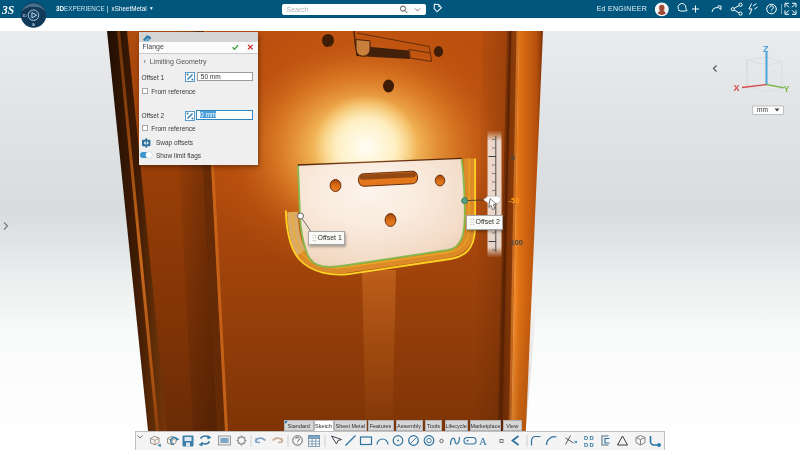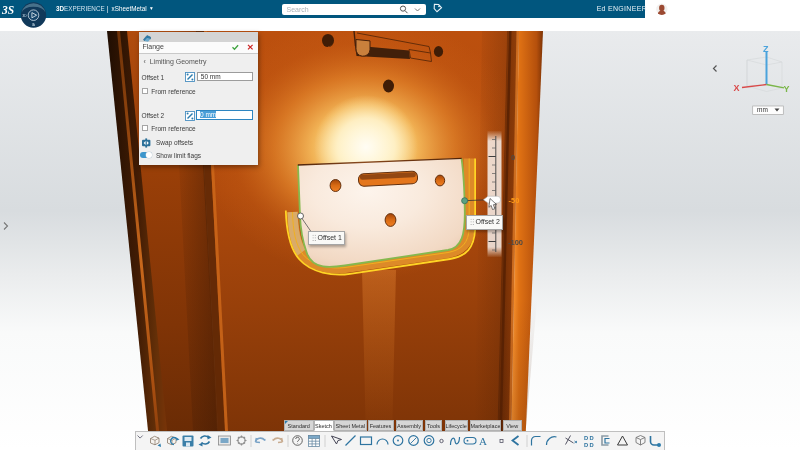--- a/index.html
+++ b/index.html
@@ -1,19 +1,19 @@
 <!DOCTYPE html>
 <html><head>
 <meta charset="utf-8">
 <style>
   html,body{margin:0;padding:0;background:#fff;}
   #stage{position:relative;width:800px;height:450px;overflow:hidden;font-family:"Liberation Sans",sans-serif;background:#fff;}
   #vp{position:absolute;left:0;top:0;}
   
-  #topbar{position:absolute;left:0;top:0;width:645px;height:18px;background:#01567e;}
+  #topbar{position:absolute;left:0;top:0;width:800px;height:18px;background:#01567e;}
   #brand{position:absolute;left:56px;top:0;height:18px;line-height:17px;color:#fff;font-size:6.3px;letter-spacing:0;white-space:nowrap;}
   #brand b{font-weight:bold;}
   #brand .lt{color:#cfe2ee;}
   #search{position:absolute;left:281.5px;top:4px;width:144px;height:11px;background:#fff;border-radius:2px;}
   #search .ph{position:absolute;left:5px;top:0;line-height:11px;font-size:7px;color:#a9b2b8;}
   #user{position:absolute;right:153px;top:0;height:18px;line-height:18px;color:#e9f2f7;font-size:7px;letter-spacing:.3px;}
   
   #dlg{position:absolute;left:138.5px;top:32px;width:119px;height:132.5px;background:#efefef;box-shadow:1px 2px 5px rgba(0,0,0,.38);font-size:6.5px;color:#3a3a3a;}
   #dlg .hdr{position:absolute;left:0;top:0;width:100%;height:10px;background:#d4d4d4;}
   #dlg .ttl{position:absolute;left:0;top:10px;width:100%;height:10.5px;background:#fbfbfb;border-bottom:1px solid #c9c9c9;}

